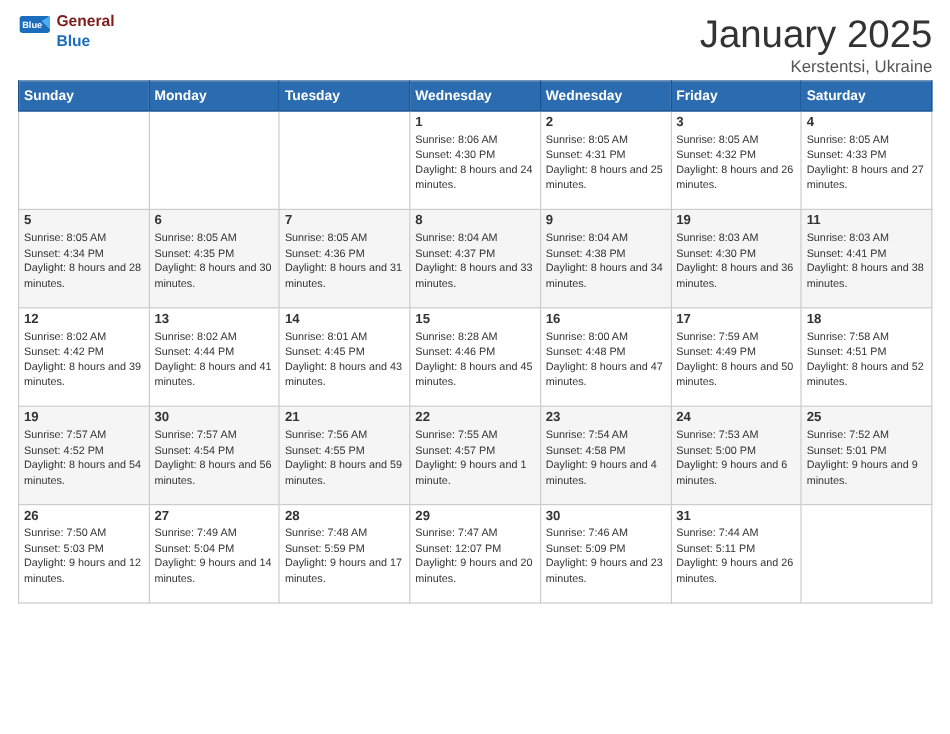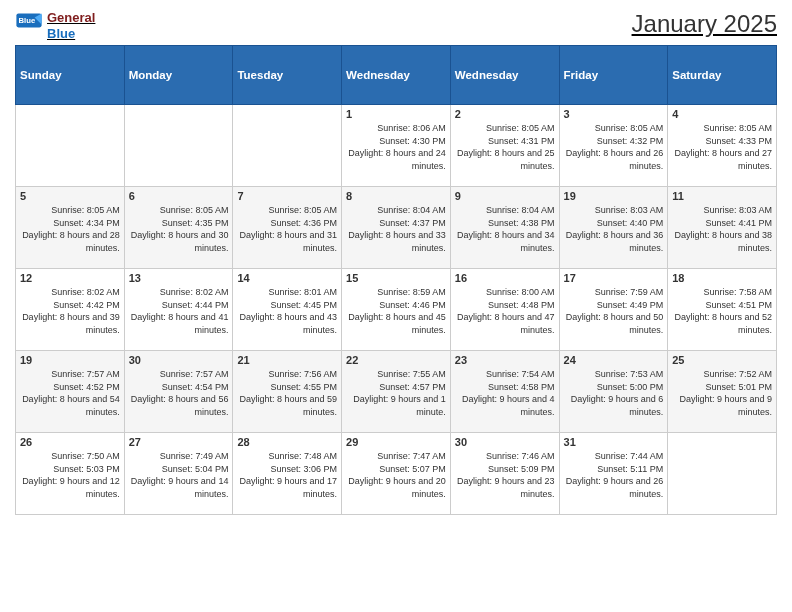--- a/index.html
+++ b/index.html
@@ -12,21 +12,20 @@
     }
     .container {
       width: 792px;
       padding: 10px 15px;
     }
     .header-row {
       display: flex;
       align-items: flex-start;
       justify-content: space-between;
       margin-bottom: 4px;
-      text-decoration: underline;
     }
     .logo {
       display: flex;
       align-items: center;
       gap: 4px;
     }
     .logo-text {
       font-size: 13px;
       font-weight: bold;
       line-height: 1.2;
@@ -34,60 +33,59 @@
     .logo-general { color: #7f1d1d; }
     .logo-blue { color: #1a6ebd; }
     .logo-icon {
       width: 28px;
       height: 28px;
     }
     .title-block {
       text-align: right;
     }
     .month-title {
-      font-size: 24px;
+      font-size: 32px;
       color: #333;
       font-weight: 300;
     }
     .subtitle {
       font-size: 14px;
       color: #555;
     }
     .calendar-table {
       width: 100%;
       border-collapse: collapse;
       table-layout: fixed;
     }
     .calendar-table th {
       background: #2b6cb0;
       color: #fff;
       font-size: 11.5px;
       font-weight: bold;
-      padding: 23px 4px;
+      padding: 6px 4px;
       text-align: left;
       border: 1px solid #1a5291;
     }
     .calendar-table td {
       border: 1px solid #ccc;
       vertical-align: top;
       padding: 3px 4px;
       font-size: 9.5px;
       color: #333;
       height: 82px;
     }
     .day-number {
       font-size: 11px;
       font-weight: bold;
       margin-bottom: 2px;
     }
     .day-detail {
       font-size: 9px;
       line-height: 1.4;
       color: #333;
-      text-align: right;
     }
     .empty-cell {
       background: #f9f9f9;
     }
     .row-shaded td {
       background: #f5f5f5;
     }
     .row-white td {
       background: #ffffff;
     }
@@ -103,20 +101,21 @@
         <text x="5" y="16" font-size="11" fill="white" font-weight="bold" font-family="Arial">Blue</text>
         <path d="M28 8 L38 2 L38 18 Z" fill="#4dabf7"></path>
       </svg>
       <div class="logo-text">
         <span class="logo-general">General</span><br>
         <span class="logo-blue">Blue</span>
       </div>
     </div>
     <div class="title-block">
       <div class="month-title">January 2025</div>
+      <div class="subtitle">Kerstentsi, Ukraine</div>
     </div>
   </div>
 
   <table class="calendar-table">
     <thead>
       <tr>
         <th>Sunday</th>
         <th>Monday</th>
         <th>Tuesday</th>
         <th>Wednesday</th>
@@ -191,21 +190,21 @@
           <td>
             <div class="day-number">9</div>
             <div class="day-detail">Sunrise: 8:04 AM
 Sunset: 4:38 PM
 Daylight: 8 hours
 and 34 minutes.</div>
           </td>
           <td>
             <div class="day-number">19</div>
             <div class="day-detail">Sunrise: 8:03 AM
-Sunset: 4:40 PM
+Sunset: 4:30 PM
 Daylight: 8 hours
 and 36 minutes.</div>
           </td>
           <td>
             <div class="day-number">11</div>
             <div class="day-detail">Sunrise: 8:03 AM
 Sunset: 4:41 PM
 Daylight: 8 hours
 and 38 minutes.</div>
           </td>
@@ -227,21 +226,21 @@
           </td>
           <td>
             <div class="day-number">14</div>
             <div class="day-detail">Sunrise: 8:01 AM
 Sunset: 4:45 PM
 Daylight: 8 hours
 and 43 minutes.</div>
           </td>
           <td>
             <div class="day-number">15</div>
-            <div class="day-detail">Sunrise: 8:59 AM
+            <div class="day-detail">Sunrise: 8:28 AM
 Sunset: 4:46 PM
 Daylight: 8 hours
 and 45 minutes.</div>
           </td>
           <td>
             <div class="day-number">16</div>
             <div class="day-detail">Sunrise: 8:00 AM
 Sunset: 4:48 PM
 Daylight: 8 hours
 and 47 minutes.</div>
@@ -323,28 +322,28 @@
           <td>
             <div class="day-number">27</div>
             <div class="day-detail">Sunrise: 7:49 AM
 Sunset: 5:04 PM
 Daylight: 9 hours
 and 14 minutes.</div>
           </td>
           <td>
             <div class="day-number">28</div>
             <div class="day-detail">Sunrise: 7:48 AM
-Sunset: 3:06 PM
+Sunset: 5:59 PM
 Daylight: 9 hours
 and 17 minutes.</div>
           </td>
           <td>
             <div class="day-number">29</div>
             <div class="day-detail">Sunrise: 7:47 AM
-Sunset: 5:07 PM
+Sunset: 12:07 PM
 Daylight: 9 hours
 and 20 minutes.</div>
           </td>
           <td>
             <div class="day-number">30</div>
             <div class="day-detail">Sunrise: 7:46 AM
 Sunset: 5:09 PM
 Daylight: 9 hours
 and 23 minutes.</div>
           </td>

